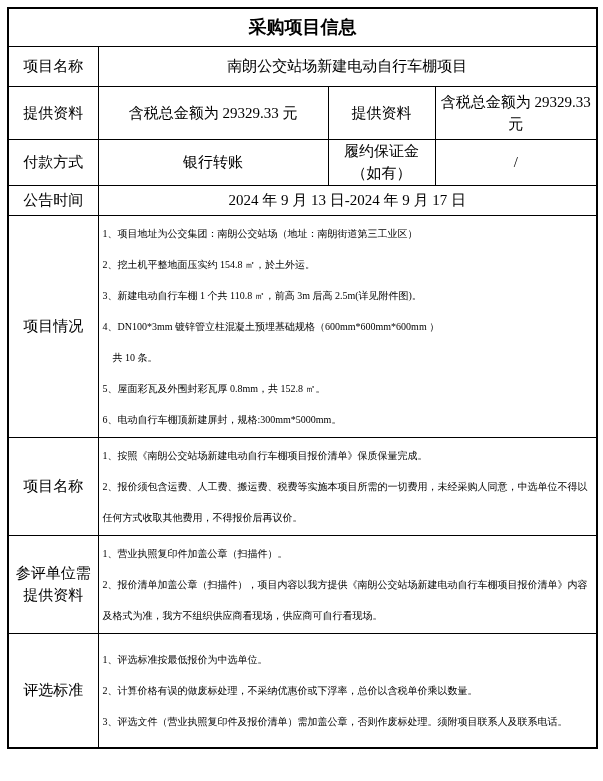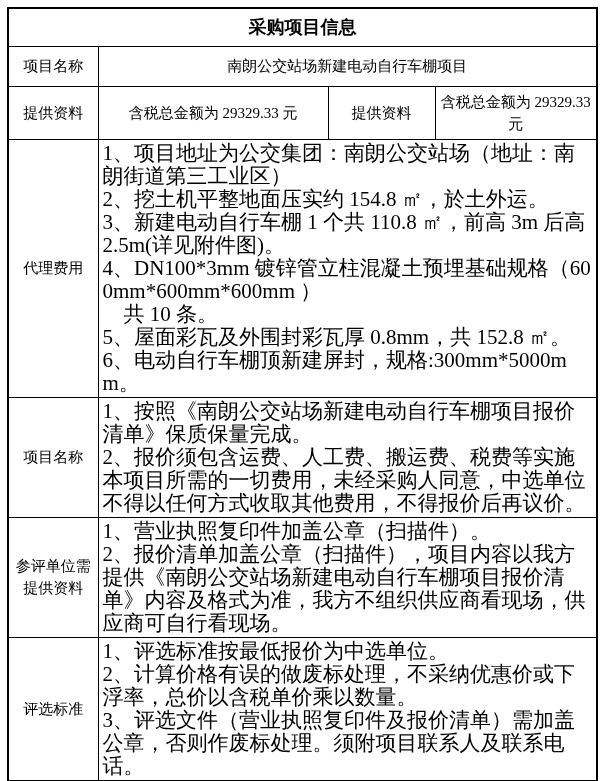--- a/index.html
+++ b/index.html
@@ -43,22 +43,22 @@
     padding: 0 2px;
   }
   .center-cell {
     text-align: center;
     font-size: 15px;
     line-height: 22px;
     padding: 0 3px;
   }
   .content-cell {
     text-align: left;
-    font-size: 21px;
-    line-height: 23px;
+    font-size: 10px;
+    line-height: 31px;
     white-space: pre-wrap;
     padding: 2px 4px;
     word-break: break-all;
   }
   tr.r-title  { height: 38px; }
   tr.r-name   { height: 40px; }
   tr.r-budget { height: 53px; }
   tr.r-period { height: 49px; }
   tr.r-pay    { height: 46px; }
   tr.r-time   { height: 30px; }
@@ -85,22 +85,33 @@
       <tr class="r-name">
         <td class="label-cell">项目名称</td>
         <td colspan="3" class="center-cell">南朗公交站场新建电动自行车棚项目</td>
       </tr>
       <tr class="r-budget">
         <td class="label-cell">提供资料</td>
         <td class="center-cell">含税总金额为 29329.33 元</td>
         <td class="label-cell">提供资料</td>
         <td class="center-cell">含税总金额为 29329.33 元</td>
       </tr>
+      <tr class="r-pay">
+        <td class="label-cell">付款方式</td>
+        <td class="center-cell">银行转账</td>
+        <td class="label-cell">履约保证金
+（如有）</td>
+        <td class="center-cell">/</td>
+      </tr>
+      <tr class="r-time">
+        <td class="label-cell">公告时间</td>
+        <td colspan="3" class="center-cell">2024 年 9 月 13 日-2024 年 9 月 17 日</td>
+      </tr>
       <tr class="r-detail">
-        <td class="label-cell">代理费用</td>
+        <td class="label-cell">项目情况</td>
         <td colspan="3" class="content-cell">1、项目地址为公交集团：南朗公交站场（地址：南朗街道第三工业区）
 2、挖土机平整地面压实约 154.8 ㎡，於土外运。
 3、新建电动自行车棚 1 个共 110.8 ㎡，前高 3m 后高 2.5m(详见附件图)。
 4、DN100*3mm 镀锌管立柱混凝土预埋基础规格（600mm*600mm*600mm ）
 　共 10 条。
 5、屋面彩瓦及外围封彩瓦厚 0.8mm，共 152.8 ㎡。
 6、电动自行车棚顶新建屏封，规格:300mm*5000mm。</td>
       </tr>
       <tr class="r-req">
         <td class="label-cell">项目名称</td>

